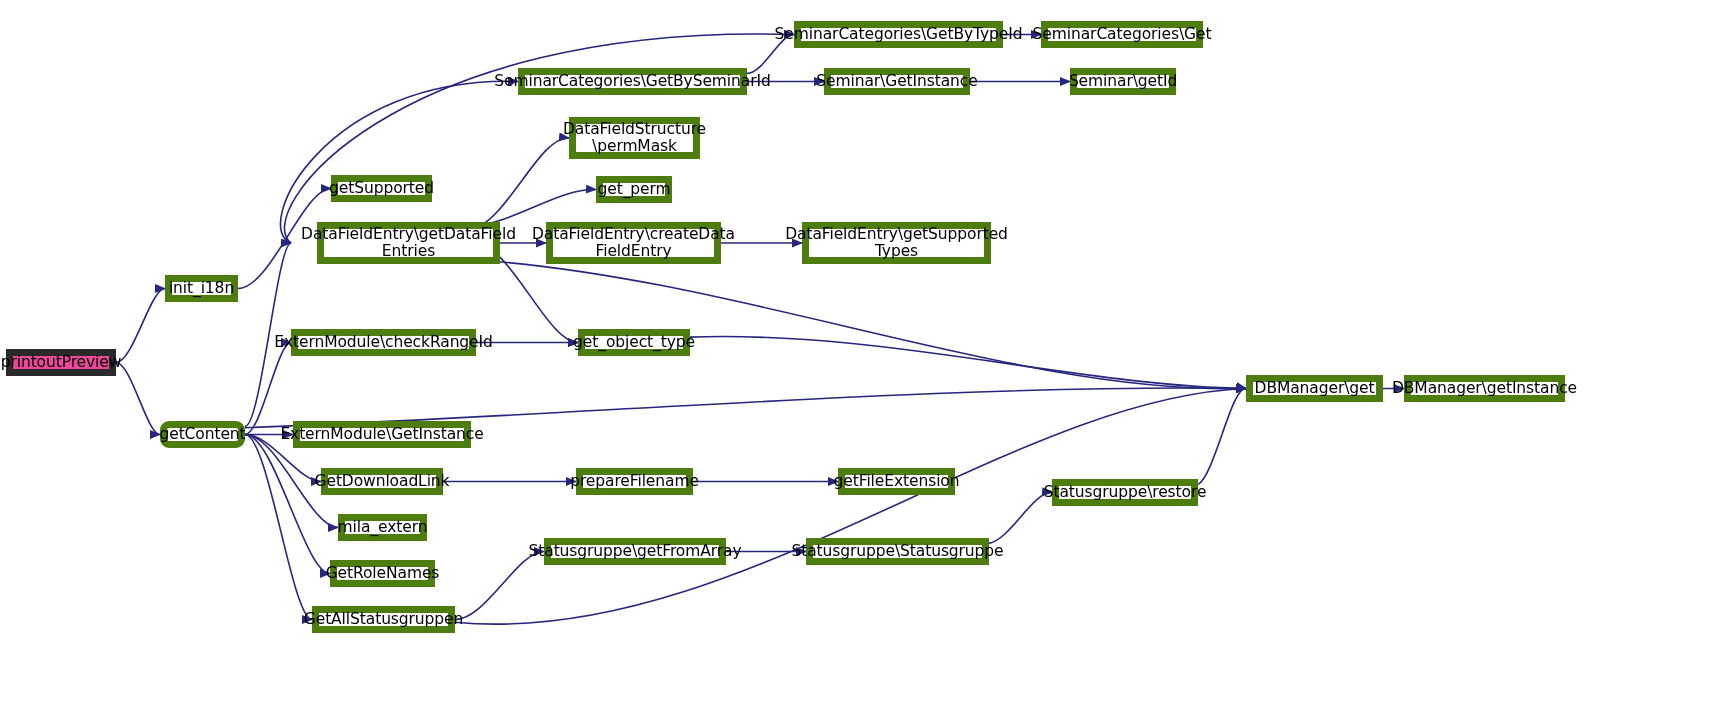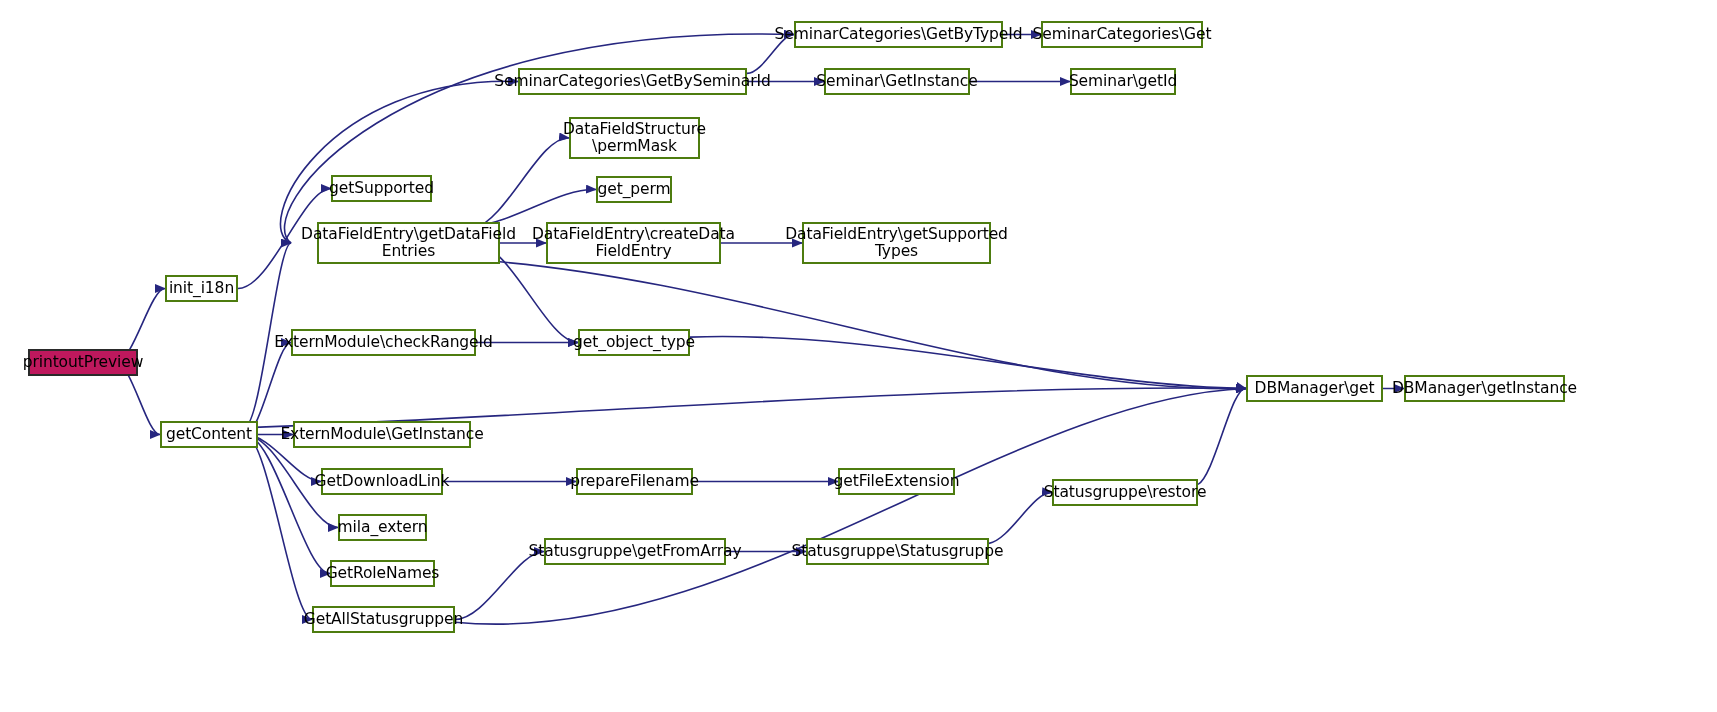--- a/index.html
+++ b/index.html
@@ -1,23 +1,23 @@
 <!DOCTYPE html>
 <html><head>
 <meta charset="utf-8">
 <style>
   html,body{margin:0;padding:0;background:#ffffff;}
   body{font-family:"DejaVu Sans","Liberation Sans",sans-serif;}
   #canvas{position:relative;width:1717px;height:712px;background:#ffffff;overflow:hidden;}
   #edges{position:absolute;left:0;top:0;width:1717px;height:712px;}
-  .node{position:absolute;box-sizing:border-box;border:2px solid #4d7c0f;background:#ffffff;
+  .node{position:absolute;box-sizing:border-box;border:7px solid #4d7c0f;background:#ffffff;
         display:flex;align-items:center;justify-content:center;text-align:center;
         font-size:15.5px;color:#000000;line-height:1.12;letter-spacing:-0.1px;
         white-space:pre-line;padding:0 5px;}
-  .node.root{background:#be185d;border-color:#2a2a2a;margin-left:22px;}
+  .node.root{background:#ec4899;border-color:#2a2a2a;}
 </style>
 </head>
 <body>
 
 <div id="canvas">
   <svg id="edges" xmlns="http://www.w3.org/2000/svg">
     <defs>
       <marker id="ah" markerWidth="11" markerHeight="9" refX="10" refY="4.5" orient="auto" markerUnits="userSpaceOnUse">
         <path d="M0,0 L11,4.5 L0,9 z" fill="#26267f"></path>
       </marker>
@@ -54,21 +54,21 @@
         <path d="M455,619.5 C486.15,619.5 517.3,551.5 544,551.5" fill="none" stroke="#26267f" stroke-width="1.6" marker-end="url(#ah)"></path>
         <path d="M455,622.2 C731.8499999999999,649.2 1008.6999999999999,397.5 1246,388.5" fill="none" stroke="#26267f" stroke-width="1.6" marker-end="url(#ah)"></path>
         <path d="M726,551.5 C754,551.5 782,551.5 806,551.5" fill="none" stroke="#26267f" stroke-width="1.6" marker-end="url(#ah)"></path>
         <path d="M989,543.4 C1011.05,538.9 1033.1,491 1052,492.5" fill="none" stroke="#26267f" stroke-width="1.6" marker-end="url(#ah)"></path>
         <path d="M1198,484.4 C1214.8,475.4 1231.6,385.5 1246,388.5" fill="none" stroke="#26267f" stroke-width="1.6" marker-end="url(#ah)"></path>
       </g>
   </svg>
   <div id="nodes">
       <div class="node root" style="left: 6px; top: 349px; width: 110px; height: 27px;">printoutPreview</div>
       <div class="node" style="left: 165px; top: 275px; width: 73px; height: 27px;">init_i18n</div>
-      <div class="node" style="left: 160px; top: 421px; width: 98px; height: 27px;">getContent</div>
+      <div class="node" style="left: 160px; top: 421px; width: 85px; height: 27px; border-radius: 9px;">getContent</div>
       <div class="node" style="left: 331px; top: 175px; width: 101px; height: 27px;">getSupported</div>
       <div class="node" style="left: 291px; top: 222px; width: 183px; height: 42px; margin-left: 26px;">DataFieldEntry\getDataField
 Entries</div>
       <div class="node" style="left: 291px; top: 329px; width: 185px; height: 27px;">ExternModule\checkRangeId</div>
       <div class="node" style="left: 293px; top: 421px; width: 178px; height: 27px;">ExternModule\GetInstance</div>
       <div class="node" style="left: 321px; top: 468px; width: 122px; height: 27px;">GetDownloadLink</div>
       <div class="node" style="left: 338px; top: 514px; width: 89px; height: 27px;">mila_extern</div>
       <div class="node" style="left: 330px; top: 560px; width: 105px; height: 27px;">GetRoleNames</div>
       <div class="node" style="left: 312px; top: 606px; width: 143px; height: 27px;">GetAllStatusgruppen</div>
       <div class="node" style="left: 518px; top: 68px; width: 229px; height: 27px;">SeminarCategories\GetBySeminarId</div>

